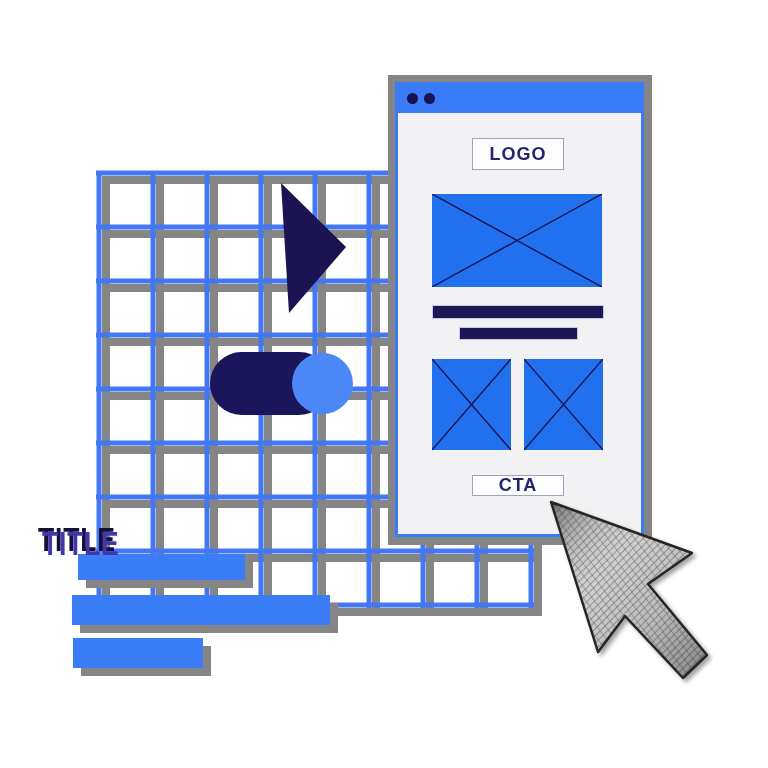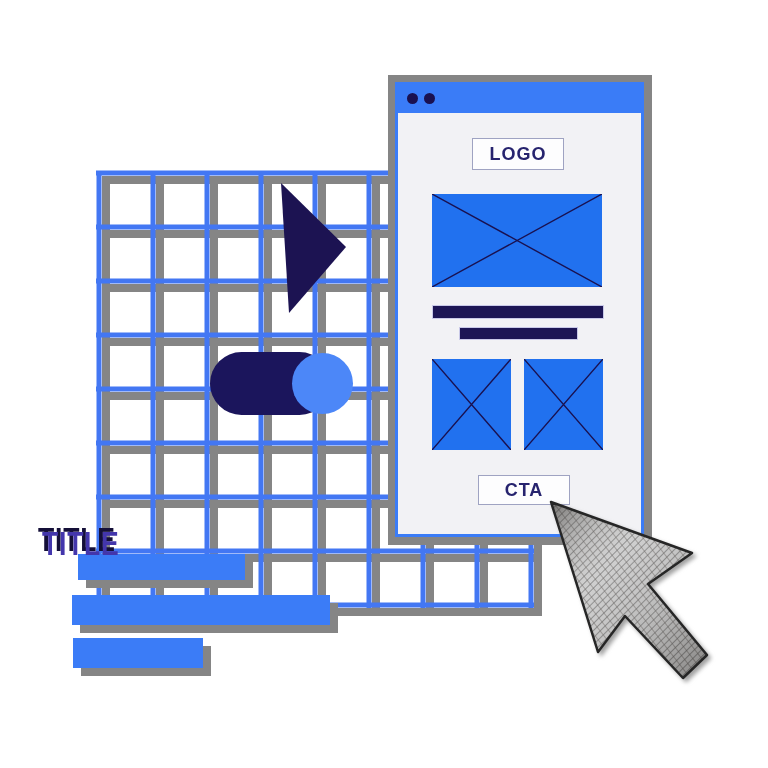--- a/index.html
+++ b/index.html
@@ -37,21 +37,21 @@
     background:#F2F2F5;border:3px solid #3A7CF7;box-sizing:border-box;
   }
   #titlebar{position:absolute;left:-1px;top:-1px;width:245px;height:29px;background:#3A7CF7;display:flex;align-items:center;gap:6px;padding-left:10px;box-sizing:border-box;}
   .win-dot{width:11px;height:11px;border-radius:50%;background:#1A1150;}
   .outline-box{
     position:absolute;background:#FDFDFE;border:1px solid #9FA3C2;box-sizing:border-box;
     display:flex;align-items:center;justify-content:center;
     font-weight:bold;font-size:18px;letter-spacing:1px;color:#26236E;text-align:center;
   }
   #logo-box{left:74px;top:53px;width:92px;height:32px;}
-  #cta-box{left:80px;top:390px;width:92px;height:30px;cursor:pointer;}
+  #cta-box{left:74px;top:390px;width:92px;height:21px;cursor:pointer;}
   .ph{position:absolute;background:#2171EF;}
   #hero-ph{left:34px;top:109px;width:170px;height:93px;}
   #sq-left{left:34px;top:274px;width:79px;height:91px;}
   #sq-right{left:126px;top:274px;width:79px;height:91px;}
   .ph svg{display:block;width:100%;height:100%;}
   .dark-bar{position:absolute;background:#1D1655;border:1px solid #C9C9E8;box-sizing:border-box;}
   #dark-bar-1{left:34px;top:220px;width:172px;height:14px;}
   #dark-bar-2{left:61px;top:242px;width:119px;height:13px;}
 
   

